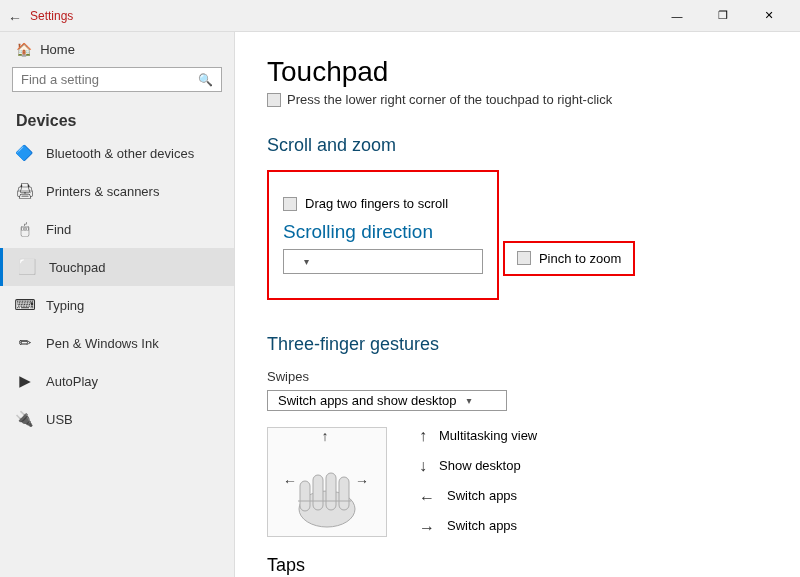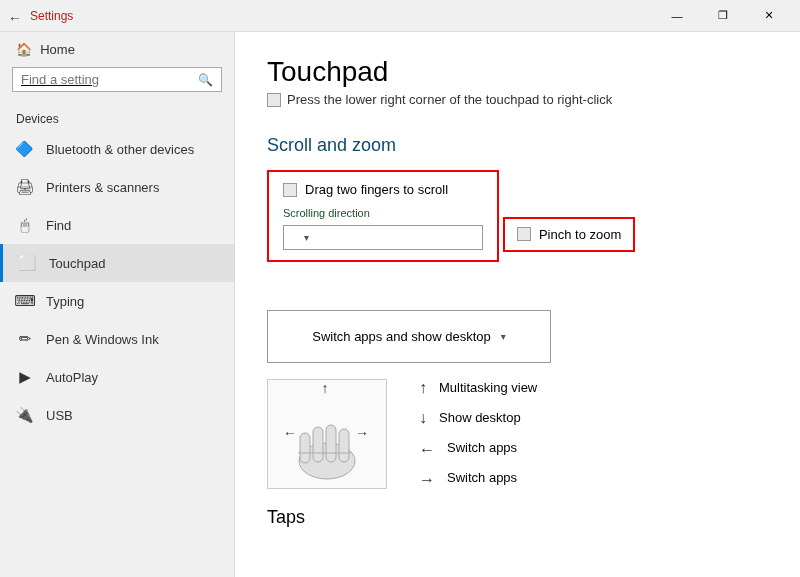--- a/index.html
+++ b/index.html
@@ -31,71 +31,71 @@
     .sidebar-back {
       display: flex; align-items: center; gap: 8px;
       padding: 10px 16px; cursor: pointer; font-size: 13px; color: #333;
     }
     .search-box {
       margin: 0 12px 12px 12px;
       display: flex; align-items: center;
       border: 1px solid #aaa; background: #fff; padding: 4px 8px;
     }
     .search-input {
-      border: none; outline: none; font-size: 13px; flex: 1; background: transparent; text-decoration: underline;
+      border: none; outline: none; font-size: 13px; flex: 1; background: transparent;
     }
     .search-icon { font-size: 12px; color: #666; }
 
     .sidebar-section-label {
-      padding: 8px 28px 4px 16px; font-size: 12px; font-weight: 400; color: #333;
+      padding: 8px 28px 4px 16px; font-size: 16px; font-weight: 700; color: #333;
     }
     .sidebar-item {
       display: flex; align-items: center; gap: 12px;
       padding: 10px 16px; cursor: pointer; font-size: 13px; color: #333;
     }
     .sidebar-item.active { background: #e0e0e0; border-left: 3px solid #0078d4; }
     .sidebar-icon { width: 18px; height: 18px; display: flex; align-items: center; justify-content: center; flex-shrink: 0; font-size: 15px; }
 
     
     .content {
       flex: 1; overflow-y: auto; padding: 24px 32px;
       background: #fff;
     }
     .page-title { font-size: 28px; font-weight: 300; color: #000; margin-bottom: 4px; }
     .subtitle-row { display: flex; align-items: center; gap: 6px; margin-bottom: 28px; font-size: 13px; color: #333; }
     .checkbox-small { width: 14px; height: 14px; border: 1px solid #999; background: #e8e8e8; display: inline-block; flex-shrink: 0; }
 
     .section-title { font-size: 18px; font-weight: 400; color: #0c4a6e; margin-bottom: 14px; }
 
     .highlight-box {
-      border: 2px solid #e00; padding: 10px 14px; display: inline-block;
+      border: 2px solid #e00; padding: 24px 14px; display: inline-block;
       margin-bottom: 10px;
     }
     .checkbox-row { display: flex; align-items: center; gap: 8px; font-size: 13px; }
     .checkbox-icon { width: 14px; height: 14px; border: 1px solid #999; background: #e8e8e8; flex-shrink: 0; }
 
-    .dropdown-label { font-size: 11px; margin: 10px 0 6px 0; color: #14532d; }
+    .dropdown-label { font-size: 19px; margin: 10px 0 6px 0; color: #0369a1; }
     .dropdown {
       display: flex; align-items: center; justify-content: space-between;
       border: 1px solid #999; padding: 6px 10px; min-width: 200px;
       cursor: pointer; background: #fff; font-size: 13px;
     }
     .dropdown-arrow { font-size: 10px; color: #555; margin-left: 10px; }
 
     .highlight-box2 {
       border: 2px solid #e00; padding: 8px 12px; display: inline-block;
       margin-top: 14px; margin-bottom: 36px;
     }
 
     .section-gap { margin-bottom: 22px; }
 
     .swipes-label { font-size: 13px; margin-bottom: 6px; color: #333; }
     .dropdown-swipes {
-      display: flex; align-items: center; justify-content: center;
-      border: 1px solid #999; padding: 18px 10px; width: 284px;
+      display: flex; align-items: center; justify-content: flex-start;
+      border: 1px solid #999; padding: 2px 10px; width: 240px;
       cursor: pointer; background: #fff; font-size: 13px; margin-bottom: 16px;
     }
 
     .gesture-area { display: flex; gap: 32px; align-items: flex-start; }
 
     
     .hand-box {
       width: 120px; height: 110px; border: 1px solid #ccc;
       position: relative; flex-shrink: 0; background: #fafafa;
       display: flex; align-items: center; justify-content: center;
@@ -203,20 +203,22 @@
       
       <div class="highlight-box2">
         <div class="checkbox-row">
           <span class="checkbox-icon"></span>
           <span>Pinch to zoom</span>
         </div>
       </div>
     </div>
 
     <div>
+      <div class="section-title">Three-finger gestures</div>
+      <div class="swipes-label">Swipes</div>
       <div class="dropdown-swipes">
         <span>Switch apps and show desktop</span>
         <span class="dropdown-arrow">▾</span>
       </div>
 
       <div class="gesture-area">
 
         <div class="hand-box">
           <svg width="110" height="105" viewBox="0 0 110 105">
 

